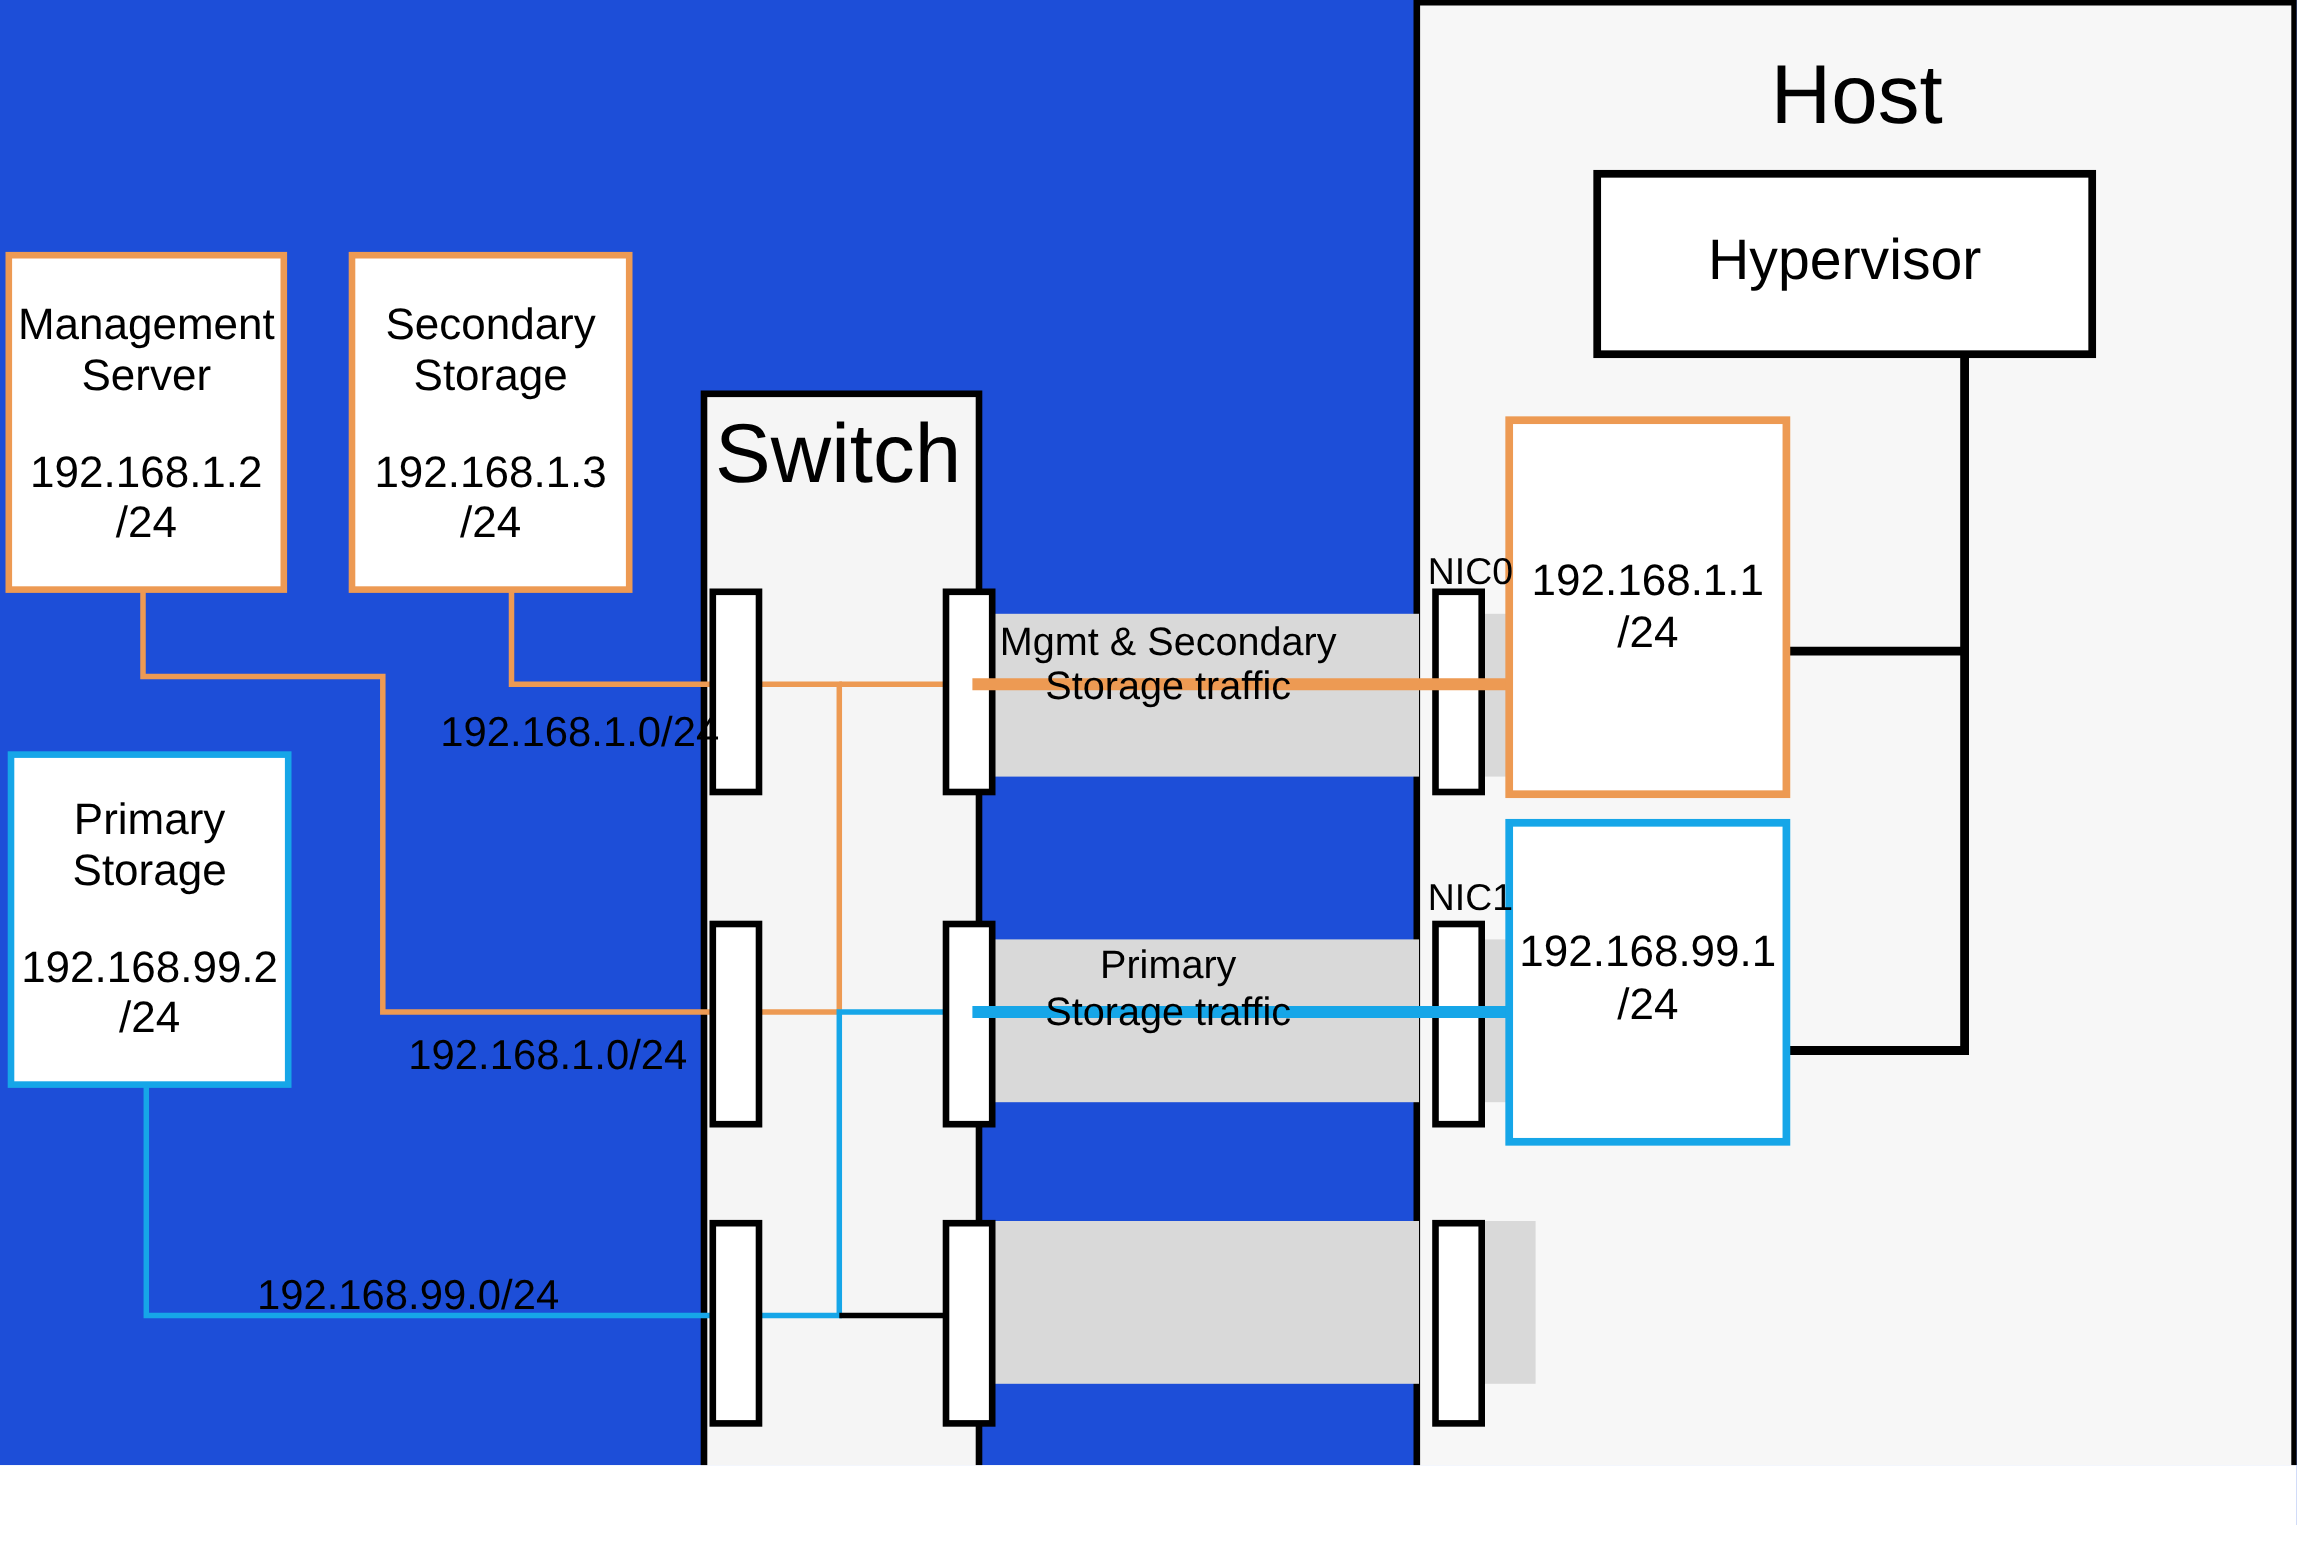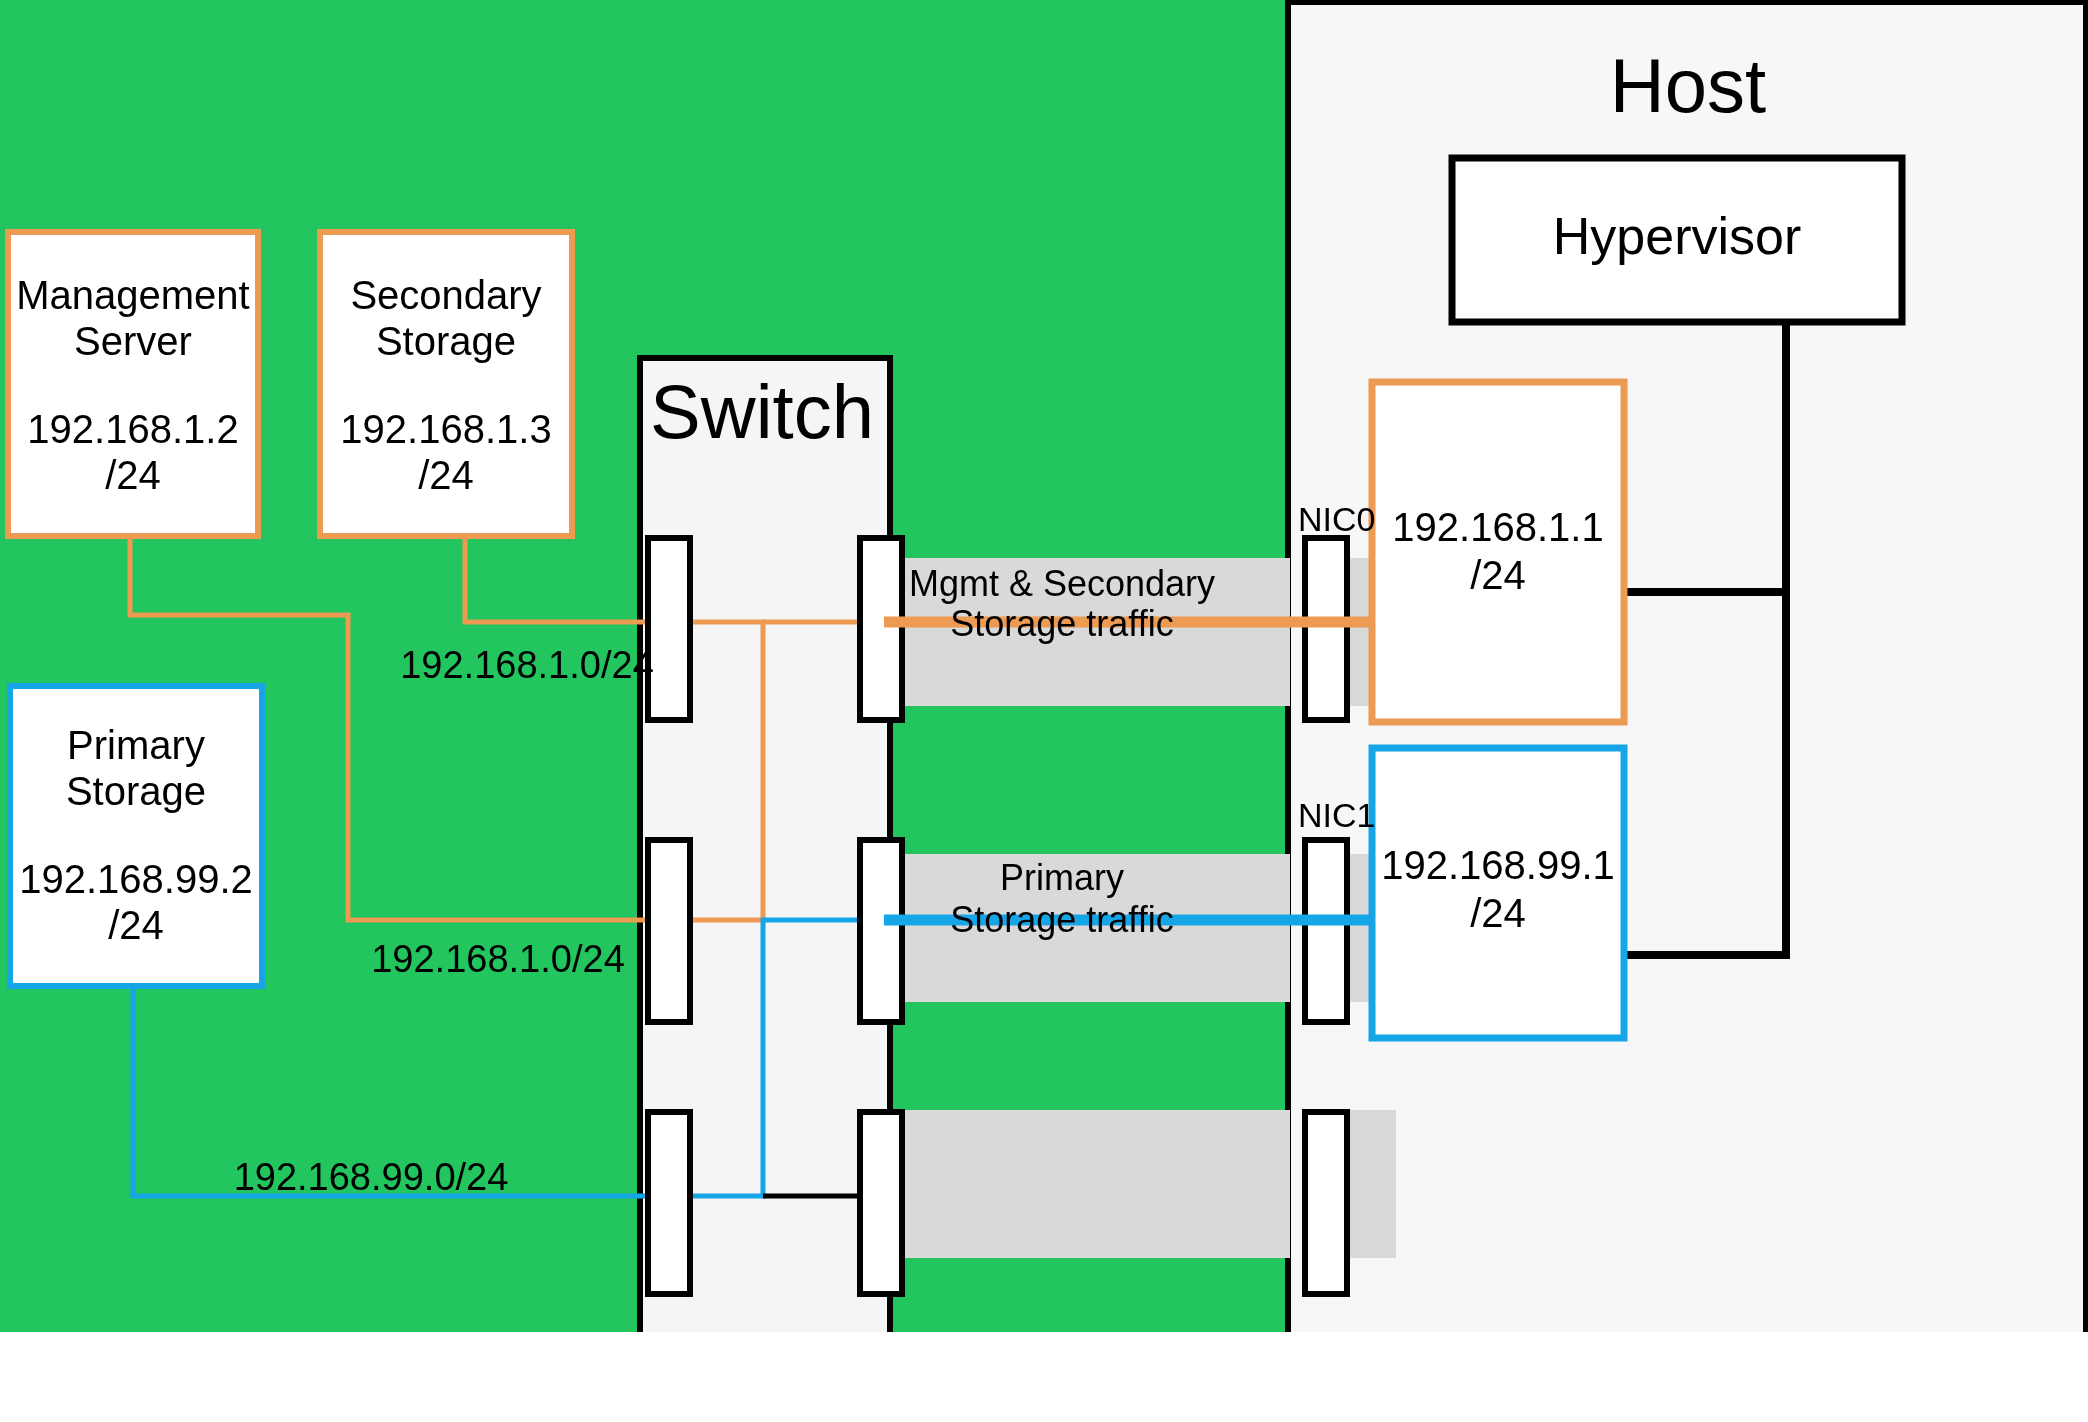--- a/index.html
+++ b/index.html
@@ -8,21 +8,21 @@
     padding: 0;
     background: #ffffff;
   }
   body {
     font-family: "Liberation Sans", sans-serif;
   }
   #stage {
     position: relative;
     width: 2088px;
     height: 1332px;
-    background: #22c55e;
+    background: #1d4ed8;
     overflow: hidden;
   }
   #diagram {
     position: absolute;
     inset: 0;
     width: 2088px;
     height: 1422px;
     display: block;
   }
   .box-text {

